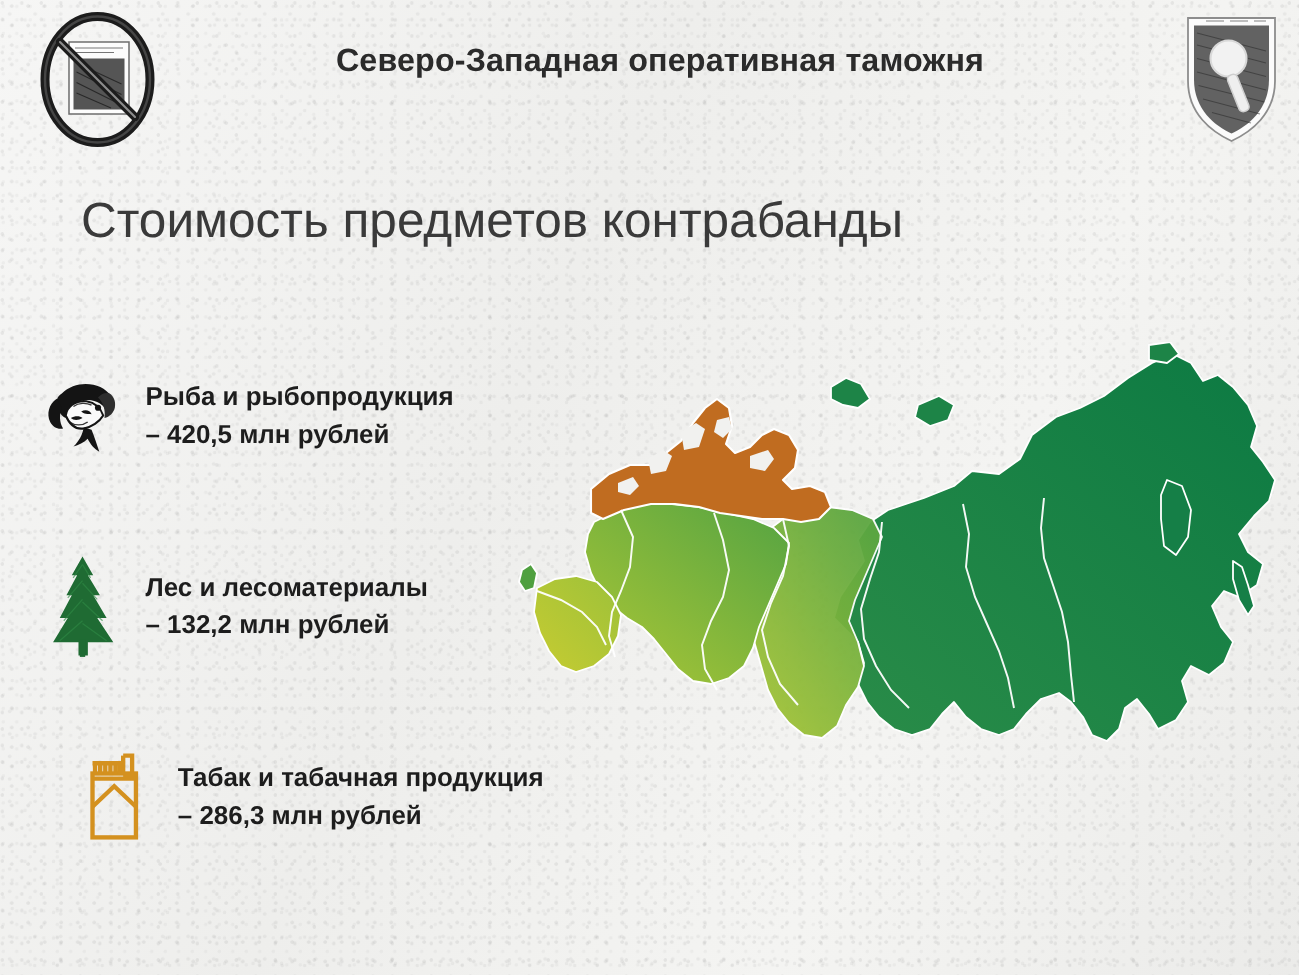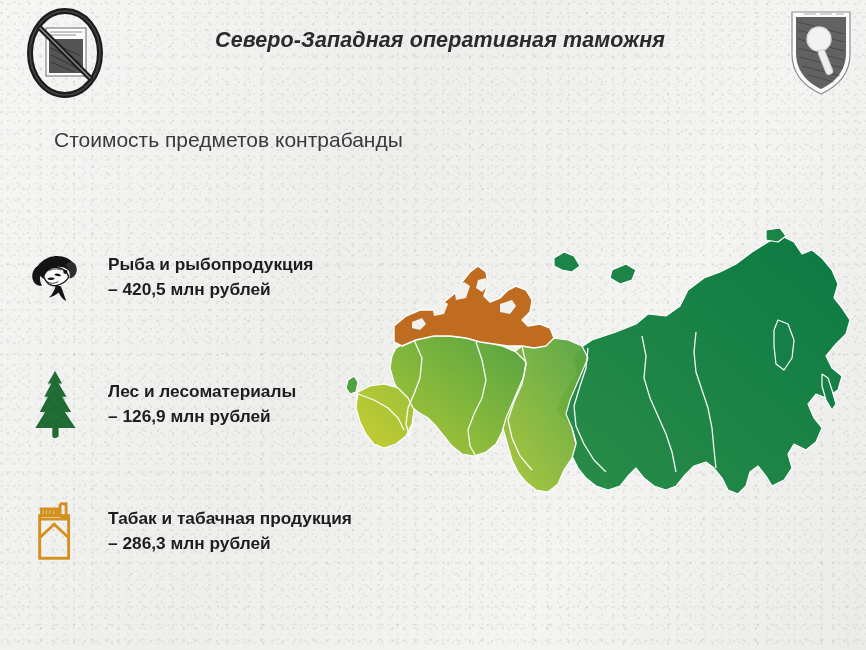--- a/index.html
+++ b/index.html
@@ -25,21 +25,20 @@
       linear-gradient(115deg, #f6f6f5 0%, #eeeeec 40%, #f4f4f2 70%, #ebebe9 100%);
     background-size: 13px 11px, 17px 15px, 11px 13px, 19px 17px, 15px 19px, 9px 9px, 100% 100%;
   }
 
   
   .header-band {
     position: absolute;
     left: 0; top: 0;
     width: 866px;
     height: 100px;
-    font-style: italic;
   }
   .slide-title {
     position: absolute;
     left: 120px; top: 28px;
     width: 640px;
     text-align: center;
     font-size: 21.5px;
     font-weight: bold;
     color: #2b2b2b;
     letter-spacing: .1px;
@@ -50,50 +49,50 @@
     position: absolute;
     filter: grayscale(100%);
   }
   .logo-left  { left: 22px;  top: 8px;  width: 86px;  height: 90px; }
   .logo-right { left: 786px; top: 6px;  width: 70px;  height: 92px; }
 
   
   .slide-subtitle {
     position: absolute;
     left: 54px; top: 128px;
-    font-size: 21px;
+    font-size: 33px;
     font-weight: normal;
     color: #3a3a3a;
     letter-spacing: 0px;
     white-space: nowrap;
   }
 
   
   .items { position: absolute; left: 0; top: 0; width: 390px; height: 650px; }
   .item {
     position: absolute;
     left: 24px;
     width: 360px;
     display: flex;
     align-items: center;
   }
   .item-0 { top: 238px; }
   .item-1 { top: 365px; }
-  .item-2 { top: 492px; }
+  .item-2 { top: 492px; justify-content: center; }
 
   .item-icon {
     width: 62px;
     height: 78px;
     flex: 0 0 62px;
     display: flex;
     align-items: center;
     justify-content: center;
   }
   .item-text {
-    margin-left: 22px;
+    margin-left: 11px;
     font-size: 17.3px;
     font-weight: bold;
     color: #1d1d1d;
     line-height: 1.42;
     white-space: nowrap;
   }
   .item-line2 { display: block; }
 
   
   .map-wrap {
@@ -210,21 +209,21 @@
             <line x1="28" y1="8" x2="34" y2="18"></line>
             <line x1="28" y1="22" x2="39" y2="34"></line>
             <line x1="28" y1="36" x2="43" y2="50"></line>
             <line x1="28" y1="52" x2="46" y2="65"></line>
           </g>
           <rect x="26" y="64" width="4" height="13" fill="#1f6b33"></rect>
         </svg>
       </span>
       <span class="item-text">
         <span>Лес и лесоматериалы</span>
-        <span class="item-line2">– 126,9 млн рублей</span>
+        <span class="item-line2">– 132,2 млн рублей</span>
       </span>
     </div>
 
     <div class="item item-2">
       <span class="item-icon">
         <svg viewBox="0 0 54 76" width="46" height="66" xmlns="http://www.w3.org/2000/svg" aria-hidden="true">
           <g fill="none" stroke="#d4911f" stroke-width="3.4" stroke-linejoin="miter">
             <rect x="9" y="20" width="34" height="50"></rect>
             <path d="M9 24 L43 24"></path>
             <path d="M9 46 L26 30 L43 46"></path>

